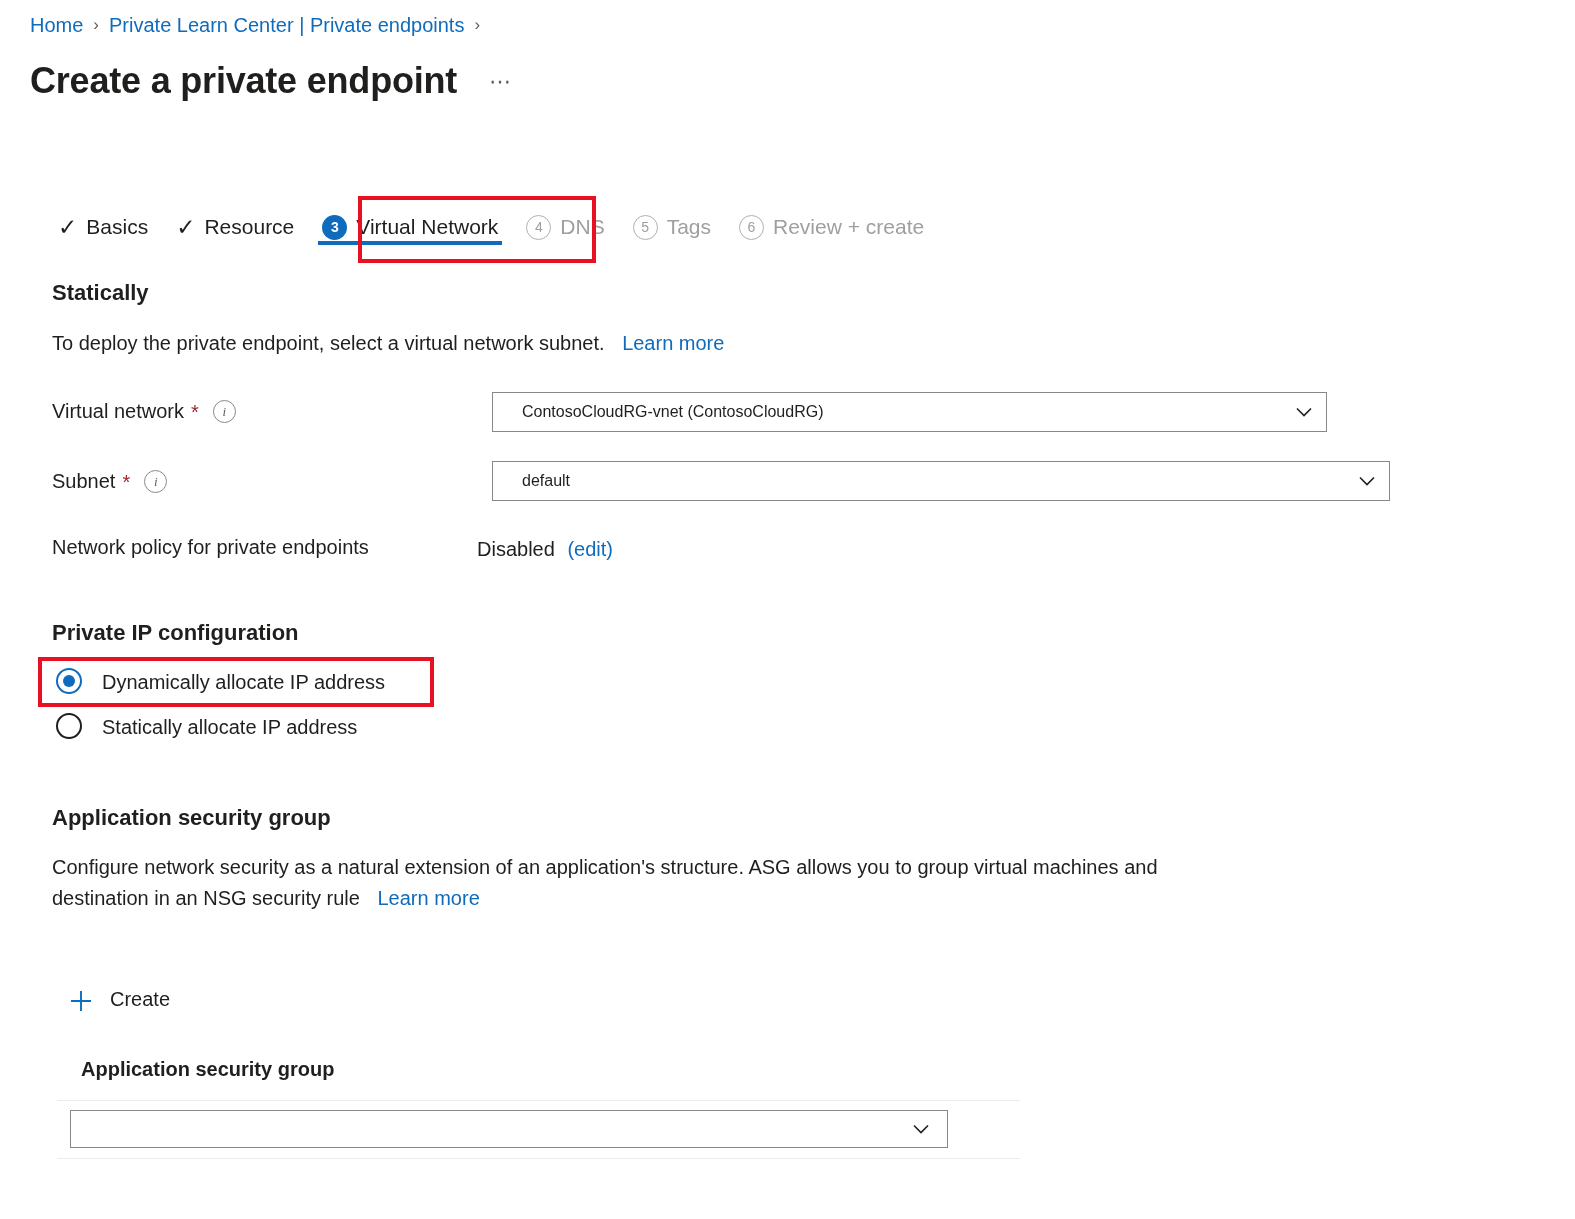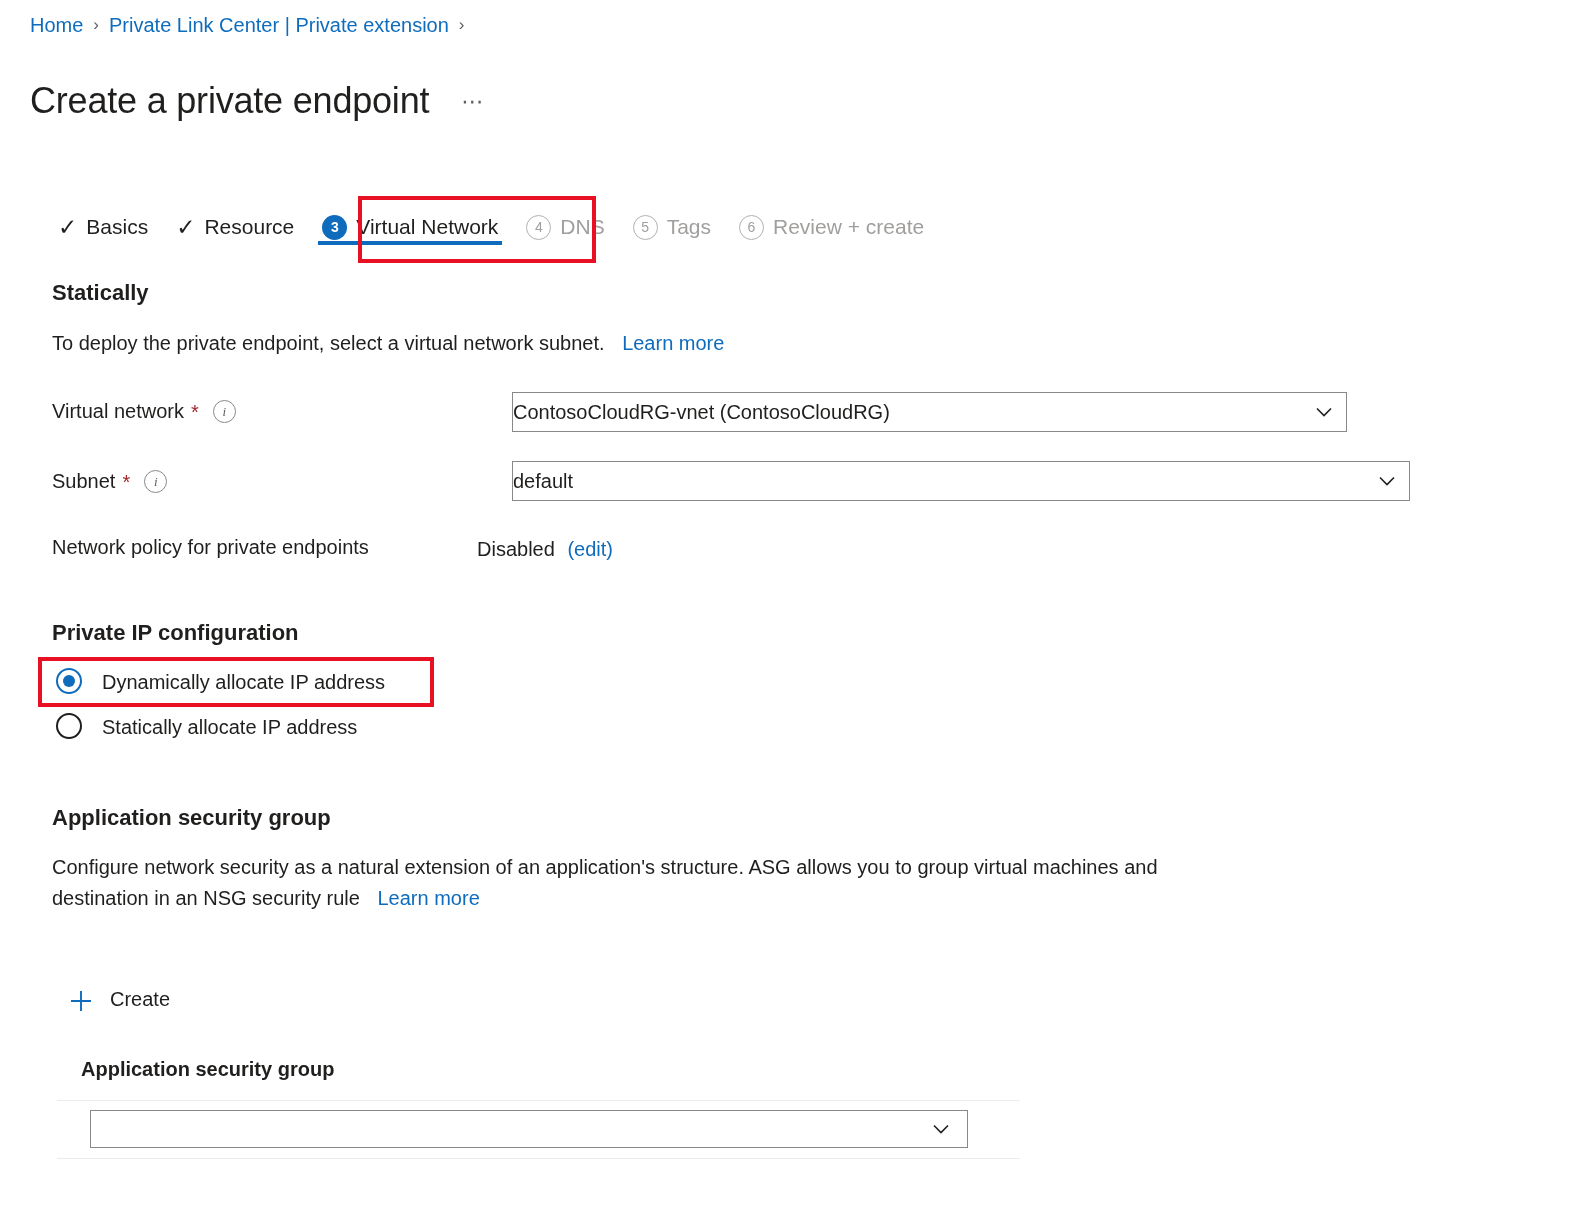--- a/index.html
+++ b/index.html
@@ -42,24 +42,23 @@
   .page-title-row {
     position: absolute;
     left: 30px;
     top: 57px;
     display: flex;
     align-items: baseline;
   }
   .page-title {
     font-size: 36px;
     line-height: 48px;
-    font-weight: 400;
+    font-weight: 700;
     color: #201f1e;
     letter-spacing: -0.2px;
-    margin-top: 20px;
   }
   .title-ellipsis {
     margin-left: 32px;
     font-size: 22px;
     color: #605e5c;
     letter-spacing: 2px;
     cursor: pointer;
     position: relative;
     top: -4px;
   }
@@ -187,25 +186,24 @@
     line-height: 1;
   }
 
   .dropdown {
     position: absolute;
     box-sizing: border-box;
     border: 1px solid #8a8886;
     background: #ffffff;
     display: flex;
     align-items: center;
-    padding: 0 12px 0 0;
-    font-size: 20px;
-    color: #201f1e;
-    cursor: pointer;
-    margin-left: 20px;
+    padding: 0 12px 0 29px;
+    font-size: 16px;
+    color: #201f1e;
+    cursor: pointer;
   }
   .dropdown .dd-value { flex: 1; white-space: nowrap; overflow: hidden; }
   .chev {
     width: 20px;
     height: 20px;
     flex: none;
     color: #201f1e;
   }
 
   
@@ -272,21 +270,21 @@
     height: 1px;
     background: #edebe9;
   }
 </style>
 </head>
 <body>
 
 <div class="breadcrumb">
   <span class="crumb-link">Home</span>
   <span class="crumb-sep">›</span>
-  <span class="crumb-link">Private Link Center | Private extension</span>
+  <span class="crumb-link">Private Learn Center | Private endpoints</span>
   <span class="crumb-sep">›</span>
 </div>
 
 <div class="page-title-row">
   <span class="page-title">Create a private endpoint</span>
   <span class="title-ellipsis">⋯</span>
 </div>
 
 <div class="tabs">
 

